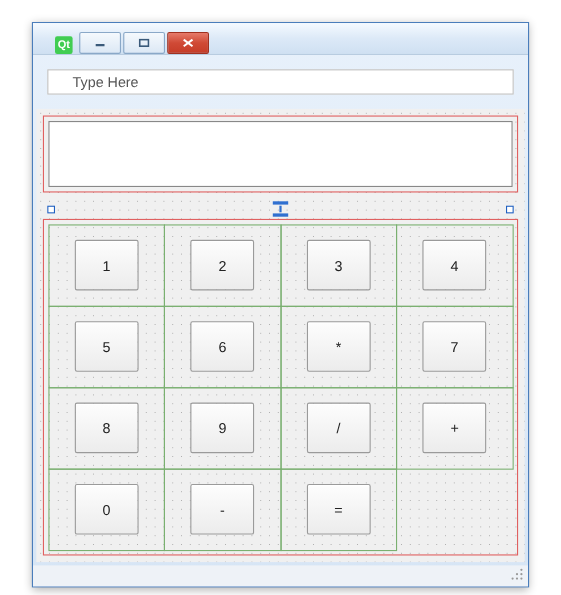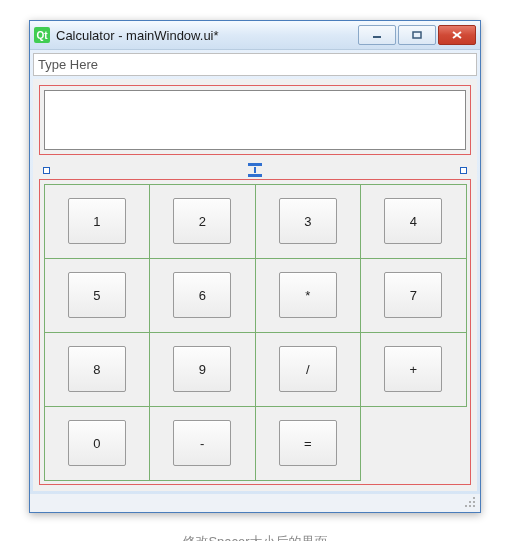--- a/index.html
+++ b/index.html
@@ -11,25 +11,25 @@
   }
   .window {
     width: 450px;
     margin: 0 auto;
     border: 1px solid #4a7dbb;
     background: linear-gradient(to bottom, #e8f1fb 0%, #d6e5f5 100%);
     box-shadow: 0 2px 8px rgba(0,0,0,0.3);
   }
   .titlebar {
     display: flex;
-    align-items: center;
+    align-items: flex-end;
     height: 28px;
     background: linear-gradient(to bottom, #f5faff 0%, #dce9f7 50%, #cfe0f2 100%);
     border-bottom: 1px solid #b8cce0;
-    padding: 0 4px;
+    padding: 0 20px;
   }
   .qt-icon {
     width: 16px;
     height: 16px;
     background: #41cd52;
     color: #fff;
     font-size: 10px;
     font-weight: bold;
     display: flex;
     align-items: center;
@@ -60,22 +60,22 @@
   }
   .win-btn.close {
     background: linear-gradient(to bottom, #e67a6a 0%, #d04a36 50%, #c63c28 100%);
     border-color: #a03020;
     color: #fff;
     font-weight: bold;
   }
   .menubar {
     background: #fff;
     border: 1px solid #c0c0c0;
-    margin: 3px;
-    padding: 3px 4px;
+    margin: 13px;
+    padding: 3px 22px;
     font-size: 13px;
     color: #555;
   }
   .client {
     margin: 3px;
     padding: 6px;
     background: #f0f0f0;
     background-image:
       radial-gradient(circle, #b0b0b0 0.6px, transparent 0.6px);
     background-size: 8px 8px;
@@ -162,21 +162,20 @@
     margin-top: 20px;
     font-size: 13px;
   }
 </style>
 </head>
 <body>
 
 <div class="window">
   <div class="titlebar">
     <div class="qt-icon">Qt</div>
-    <div class="title">Calculator - mainWindow.ui*</div>
     <div class="win-btns">
       <div class="win-btn">
         <svg width="10" height="8">
             <line x1="1" y1="6" x2="9" y2="6" stroke="#3a5a7a" stroke-width="2"></line>
           </svg>
       </div>
       <div class="win-btn">
         <svg width="10" height="8">
             <rect x="1" y="1" width="8" height="6" fill="none" stroke="#3a5a7a" stroke-width="1.5"></rect>
           </svg>

